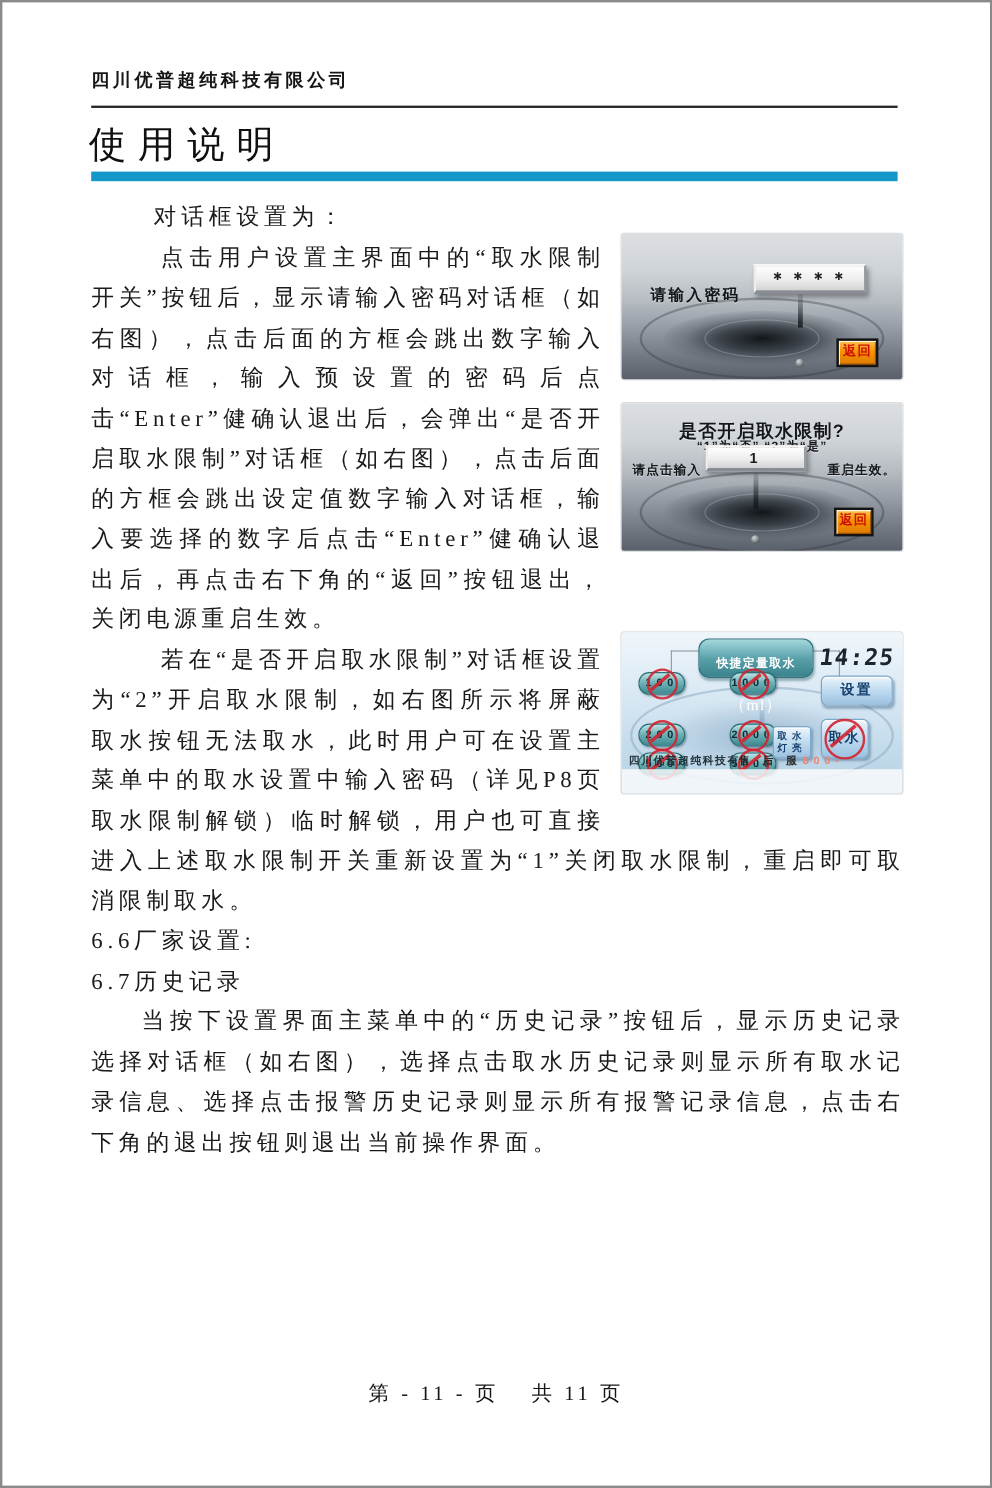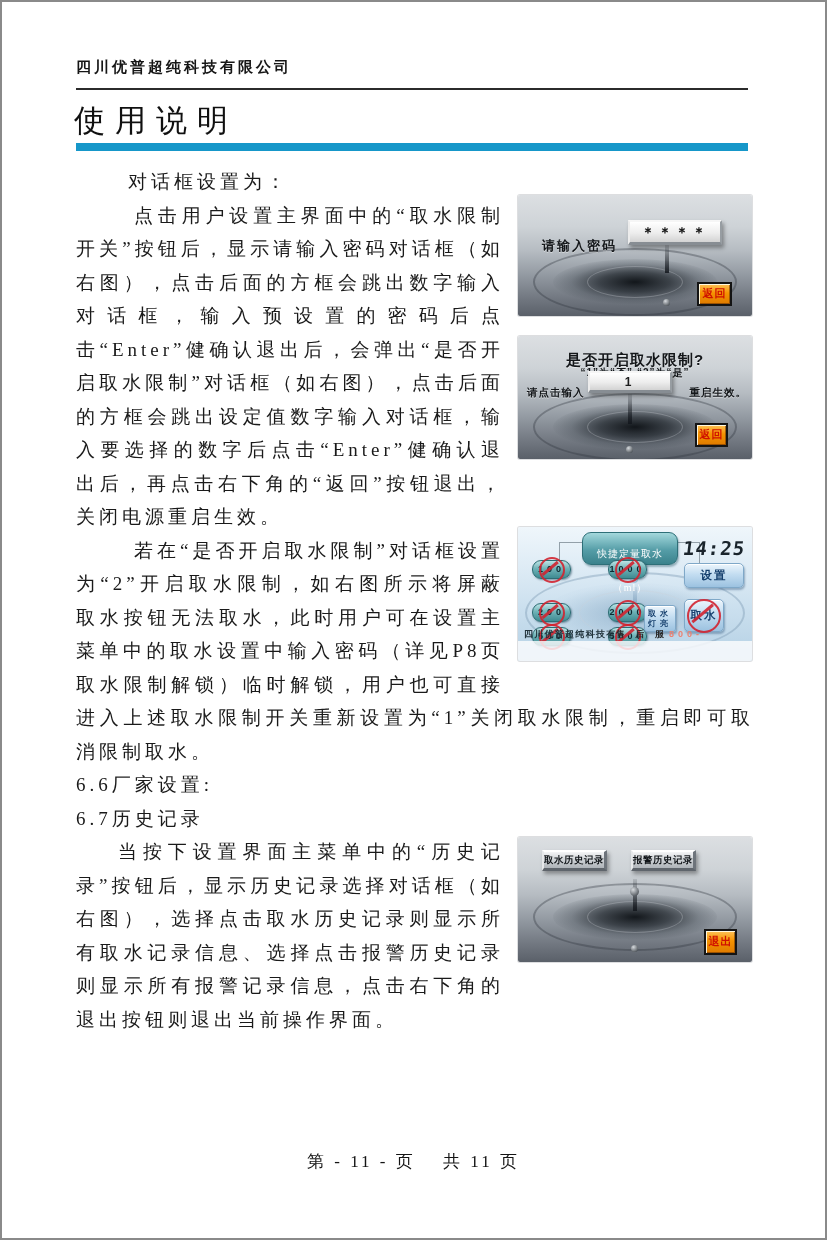--- a/index.html
+++ b/index.html
@@ -73,22 +73,22 @@
   .f2-hint{top:20px;left:0;width:100%;text-align:center;font-size:10px;letter-spacing:1px;}
   .f2-label{left:9px;top:40px;font-size:10.5px;letter-spacing:1px;}
   .f2-input{left:70px;top:35px;width:84px;height:22px;line-height:19px;font-size:12px;}
   .f2-note{right:5px;top:40px;font-size:10.5px;letter-spacing:1px;}
   .f2-back{right:24px;top:87px;width:33px;height:24px;}
 
   
   .qpill{position:absolute;left:64px;top:5px;width:94px;height:31px;border-radius:9px;text-align:center;
          background:linear-gradient(180deg,#a3d8dc 0%,#559da7 55%,#3a828c 100%);
          border:1px solid #2e6f78;color:#ffffff;box-shadow:1px 2px 2px rgba(30,80,95,.4);}
-  .qpill .l1{display:block;font-size:10px;font-weight:normal;letter-spacing:1px;margin-top:4px;}
-  .qpill .l2{display:block;font-size:10px;letter-spacing:1px;font-family:Liberation Serif, serif;}
+  .qpill .l1{display:block;font-size:10px;font-weight:bold;letter-spacing:1px;margin-top:4px;}
+  .qpill .l2{display:block;font-size:13px;letter-spacing:1px;font-family:Liberation Serif, serif;}
   .bracket{position:absolute;top:15px;width:23px;height:24px;border-top:1.5px solid #93a0a9;}
   .bracket.bl{left:41px;border-left:1.5px solid #93a0a9;}
   .bracket.br{left:158px;border-right:1.5px solid #93a0a9;}
   .clock{position:absolute;right:7px;top:5px;font-family:"DejaVu Sans Mono",monospace;font-size:19px;
          font-weight:bold;color:#1a242c;letter-spacing:1px;transform:skewX(-7deg);}
   .pill{position:absolute;width:37px;height:17px;border-radius:9px;text-align:center;line-height:17px;
         background:linear-gradient(180deg,#bce4e6 0%,#6fb2b7 45%,#3e8b92 100%);border:1px solid #2d6d74;
         color:#0c2830;font-size:9px;font-weight:bold;box-shadow:1px 1px 2px rgba(0,45,65,.45);cursor:pointer;}
   .ban{position:absolute;left:50%;top:50%;width:22px;height:22px;transform:translate(-50%,-50%);
        border:2.5px solid rgba(210,35,48,.9);border-radius:50%;pointer-events:none;}
@@ -193,30 +193,18 @@
         </div>
       </div>
     </div>
 
     <p class="para h11">对话框设置为：</p>
     <p class="para ind">点击用户设置主界面中的“取水限制开关”按钮后，显示请输入密码对话框（如右图），点击后面的方框会跳出数字输入对话框，输入预设置的密码后点击“Enter”健确认退出后，会弹出“是否开启取水限制”对话框（如右图），点击后面的方框会跳出设定值数字输入对话框，输入要选择的数字后点击“Enter”健确认退出后，再点击右下角的“返回”按钮退出，关闭电源重启生效。</p>
     <p class="para ind">若在“是否开启取水限制”对话框设置为“2”开启取水限制，如右图所示将屏蔽取水按钮无法取水，此时用户可在设置主菜单中的取水设置中输入密码（详见P8页取水限制解锁）临时解锁，用户也可直接进入上述取水限制开关重新设置为“1”关闭取水限制，重启即可取消限制取水。</p>
     <p class="para">6.6厂家设置:</p>
     <p class="para">6.7历史记录</p>
 
-    <div class="figstack s2">
-
-      <div class="fig water-gray dev mb60" style="height:125px;">
-        <div class="ripple" style="top:64%;"></div>
-        <div class="stem" style="left:115px;top:42px;height:32px;"></div>
-        <div class="bead" style="left:112px;top:50px;width:9px;height:9px;"></div>
-        <div class="bead" style="left:113px;top:108px;width:7px;height:7px;"></div>
-        <div class="btn-metal f4-b1">取水历史记录</div>
-        <div class="btn-metal f4-b2">报警历史记录</div>
-        <div class="btn-orange f4-exit">退出</div>
-      </div>
-    </div>
 
     <p class="para ind22">当按下设置界面主菜单中的“历史记录”按钮后，显示历史记录选择对话框（如右图），选择点击取水历史记录则显示所有取水记录信息、选择点击报警历史记录则显示所有报警记录信息，点击右下角的退出按钮则退出当前操作界面。</p>
   </div>
 
   <div class="footer">第 - 11 - 页　 共 11 页</div>
 </div>
 
 </body></html>

